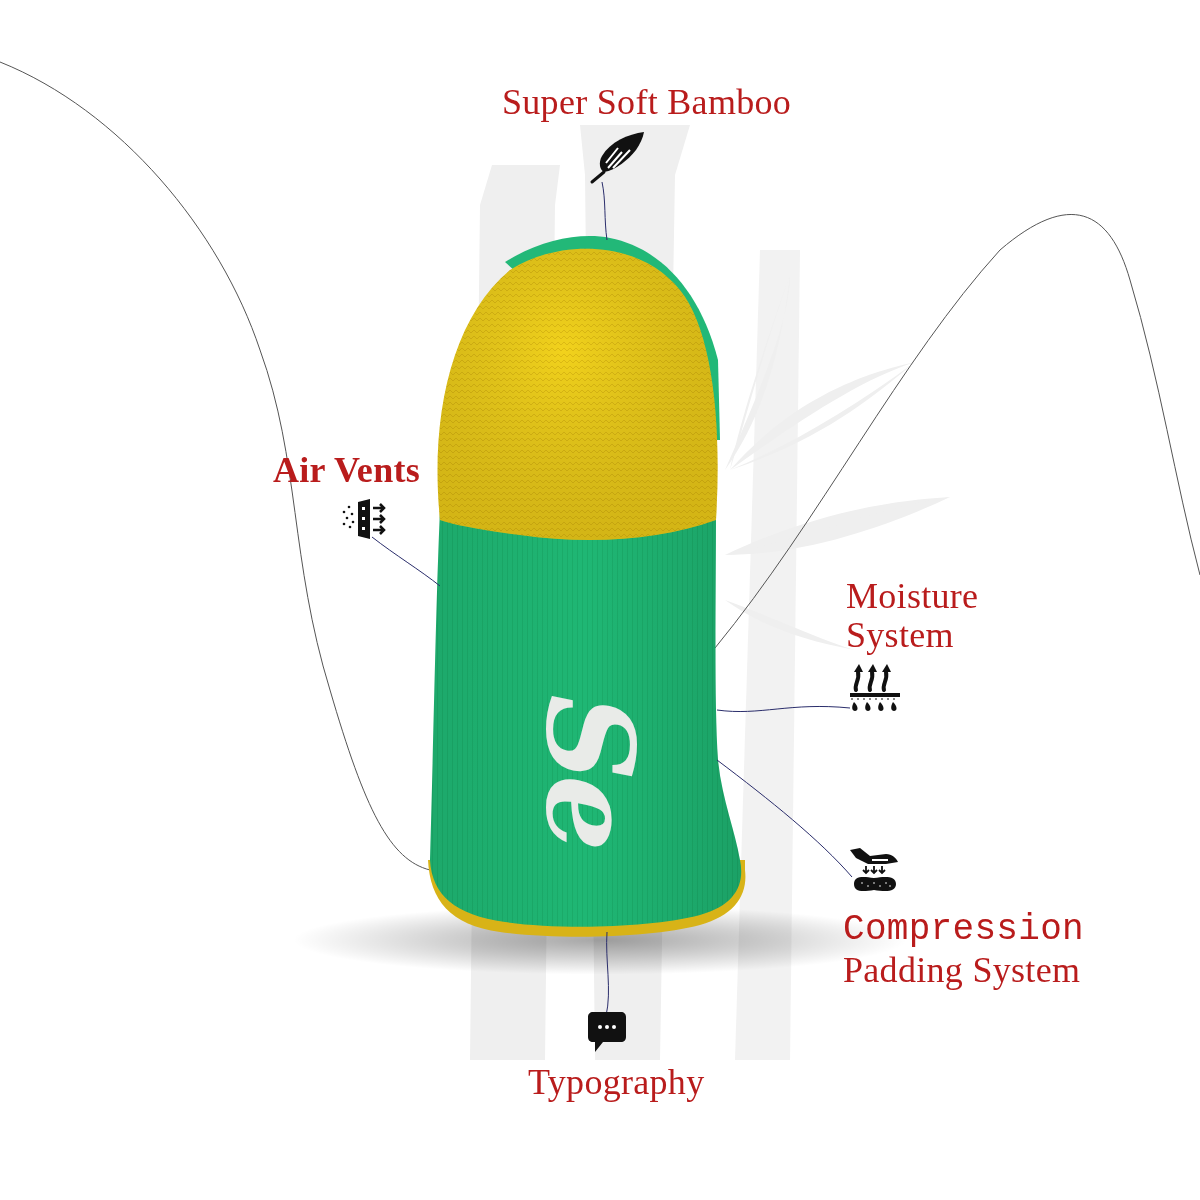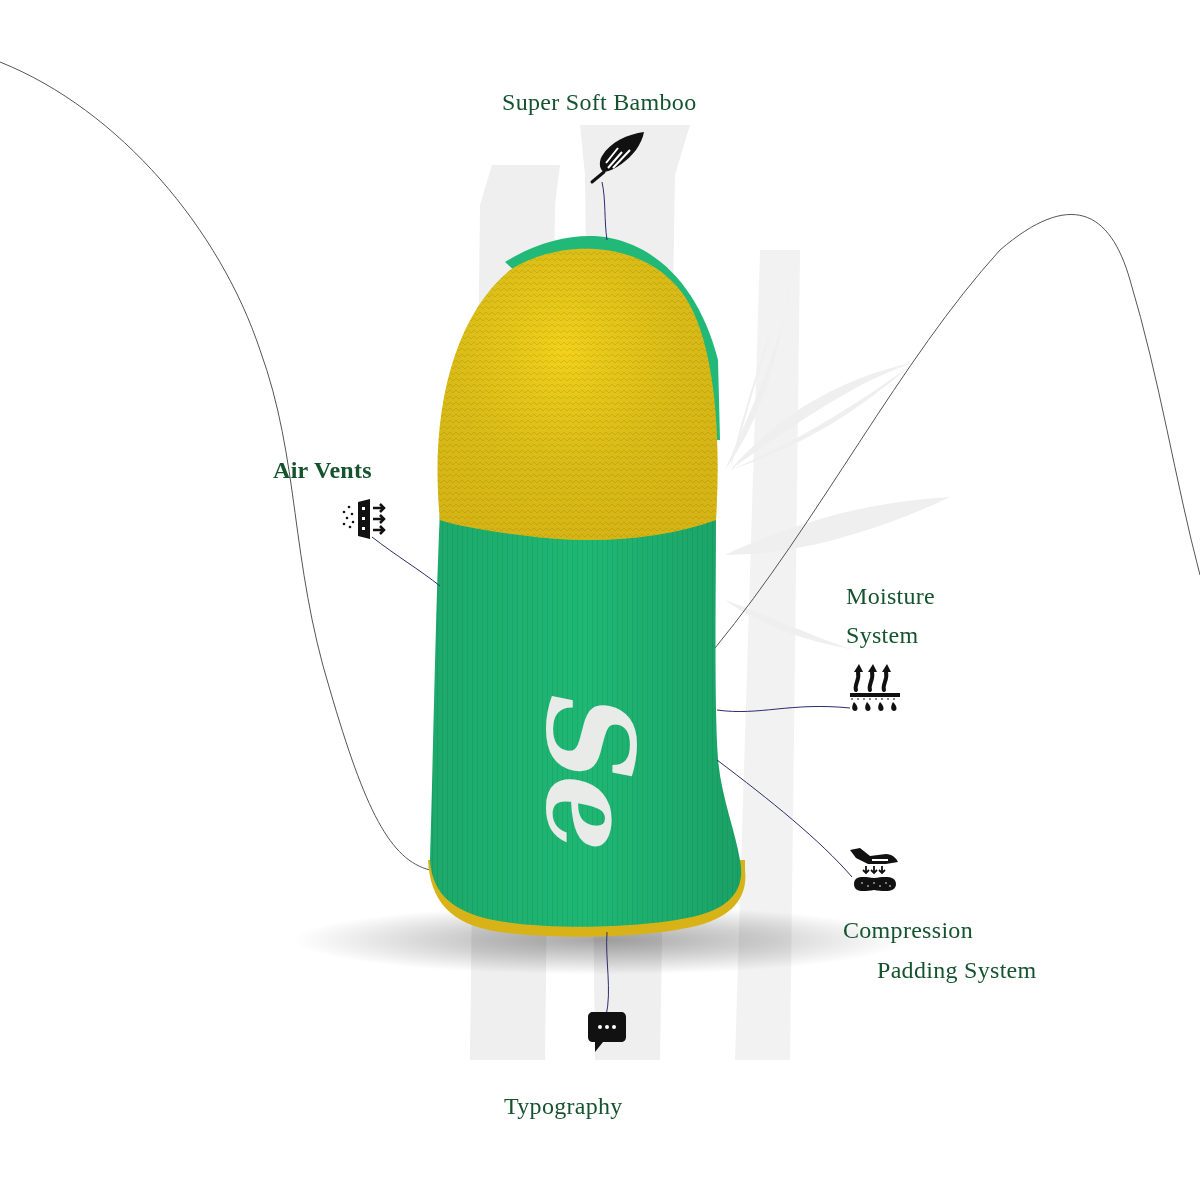--- a/index.html
+++ b/index.html
@@ -4,22 +4,22 @@
   <style>
     html, body { margin: 0; padding: 0; }
     body {
       width: 1200px; height: 1200px; position: relative; overflow: hidden;
       background: #ffffff;
       font-family: "Liberation Serif", "DejaVu Serif", serif;
       color: #111111;
     }
     .layer { position: absolute; left: 0; top: 0; width: 1200px; height: 1200px; }
     .label {
-      position: absolute; font-size: 24px; line-height: 40px; letter-spacing: 0.3px;
-      color: #14532d; white-space: nowrap;
+      position: absolute; font-size: 36px; line-height: 40px; letter-spacing: 0.3px;
+      color: #b91c1c; white-space: nowrap;
     }
     .icon { position: absolute; }
   </style>
 </head>
 <body>
 
 <svg class="layer" viewBox="0 0 1200 1200">
   <g fill="#efefef">
 
     <path d="M492 165 L560 165 L555 205 L545 1060 L470 1060 L480 205 Z"></path>
@@ -164,25 +164,25 @@
     </g>
     <g fill="#fff">
         <circle cx="16" cy="37" r="0.8"></circle>
         <circle cx="22" cy="40" r="0.8"></circle>
         <circle cx="28" cy="37" r="0.8"></circle>
         <circle cx="34" cy="40" r="0.8"></circle>
         <circle cx="40" cy="37" r="0.8"></circle>
         <circle cx="44" cy="40" r="0.8"></circle>
       </g>
   </svg>
-  <div class="label" style="left:843px; top:910px;">Compression</div>
-  <div class="label" style="left:843px; top:950px;margin-left:34px;">Padding System</div>
+  <div class="label" style="left:843px; top:910px;font-family:Liberation Mono, monospace;">Compression</div>
+  <div class="label" style="left:843px; top:950px;">Padding System</div>
 </div>
 
 <div>
   <svg class="icon" style="left:587px; top:1012px;" width="40" height="42" viewBox="0 0 40 42">
     <path d="M6 0 L34 0 C37 0 39 2 39 5 L39 25 C39 28 37 30 34 30 L16 30 L8 40 L8 30 L6 30 C3 30 1 28 1 25 L1 5 C1 2 3 0 6 0 Z" fill="#111"></path>
     <circle cx="13" cy="15" r="2" fill="#fff"></circle>
       <circle cx="20" cy="15" r="2" fill="#fff"></circle>
       <circle cx="27" cy="15" r="2" fill="#fff"></circle>
   </svg>
-  <div class="label" style="left:504px; top:1062px;margin-top:24px;">Typography</div>
+  <div class="label" style="left:528px; top:1062px;">Typography</div>
 </div>
 
 </body></html>

